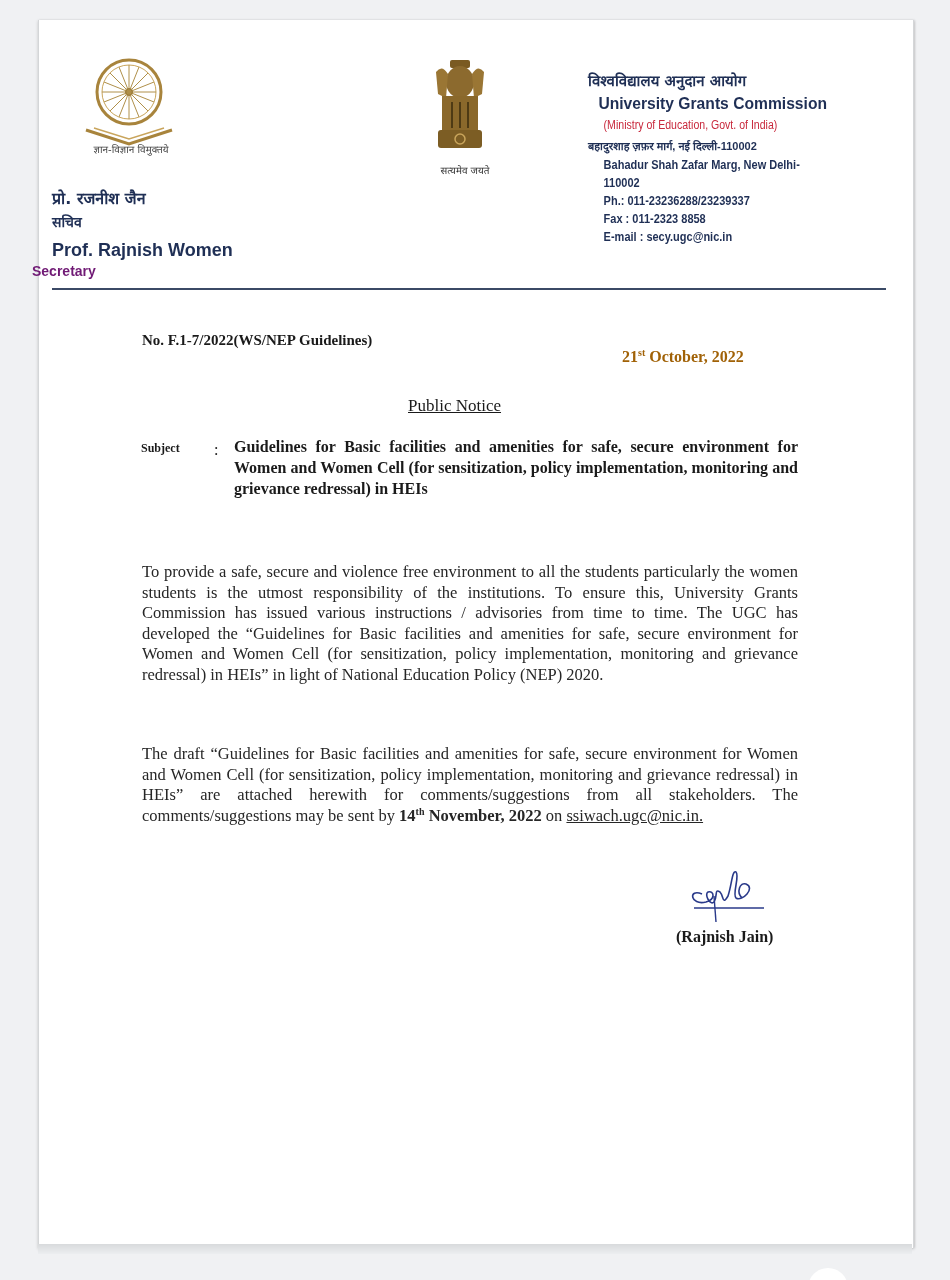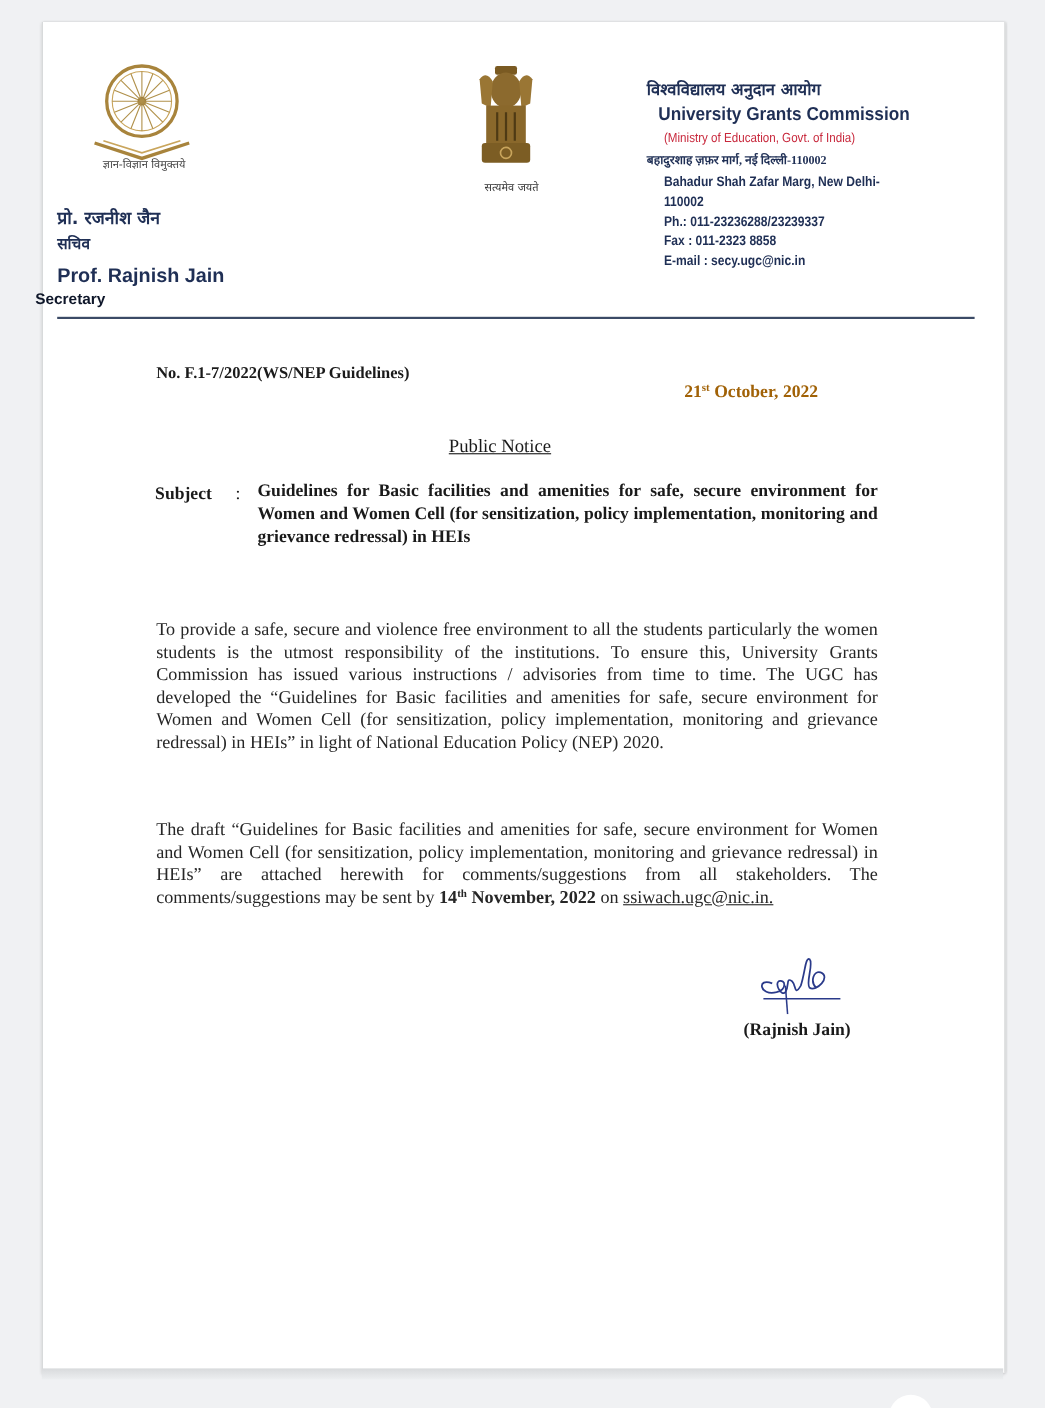--- a/index.html
+++ b/index.html
@@ -40,38 +40,38 @@
     font-family: "DejaVu Sans", sans-serif; color: #1f2f55;
   }
   .sec-hindi-name { font-size: 16px; font-weight: bold; line-height: 22px; }
   .sec-hindi-title { font-size: 14px; font-weight: bold; line-height: 24px; }
   .sec-en-name {
     font-family: "Liberation Sans", sans-serif; font-size: 18px; font-weight: bold;
     line-height: 24px; margin-top: 4px; color: #1f2f55;
   }
   .sec-en-title {
     font-family: "Liberation Sans", sans-serif; font-size: 14px; font-weight: bold;
-    line-height: 18px; color: #0f172a; margin-left: -20px;
+    line-height: 18px; color: #701a75; margin-left: -20px;
   }
   
   .emblem { position: absolute; left: 432px; top: 58px; width: 56px; height: 100px; }
   .motto-center {
     position: absolute; left: 420px; top: 163px; width: 90px; text-align: center;
     font-family: "DejaVu Sans", sans-serif; font-size: 10px; color: #333;
   }
   
   .org-block {
     position: absolute; left: 588px; top: 70px; width: 260px; text-align: left;
     font-family: "Liberation Sans", sans-serif; color: #1f2f55;
   }
   .org-hindi { font-family: "DejaVu Sans", sans-serif; font-size: 15px; font-weight: bold; line-height: 22px; }
   .org-en { font-size: 17px; font-weight: bold; line-height: 24px; transform: scaleX(0.92); }
   .ministry-hindi { font-family: "DejaVu Sans", sans-serif; font-size: 11px; color: #c8283c; line-height: 20px; margin-top: 4px; }
   .ministry-en { font-size: 12px; color: #c8283c; line-height: 18px; transform: scaleX(0.88); }
-  .addr-hindi { font-family: Liberation Serif, serif; font-size: 11px; font-weight: bold; line-height: 20px; margin-top: 2px; }
+  .addr-hindi { font-family: Liberation Sans, sans-serif; font-size: 11px; font-weight: bold; line-height: 20px; margin-top: 2px; }
   .addr-en { font-size: 12.5px; font-weight: bold; line-height: 18px; transform: scaleX(0.88); }
   .contact { font-size: 12.5px; line-height: 18px; transform: scaleX(0.88); font-weight: bold; }
   .header-rule {
     position: absolute; left: 52px; top: 288px; width: 834px; height: 2px;
     background: #3b4a66;
   }
   
   .ref-no {
     position: absolute; left: 142px; top: 332px;
     font-size: 15px; font-weight: bold; color: #1a1a1a;
@@ -80,21 +80,21 @@
     position: absolute; left: 622px; top: 348px;
     font-size: 16px; font-weight: bold; color: #a16207;
   }
   .date-line sup, .deadline sup { font-size: 10px; vertical-align: 6px; line-height: 0; }
   .notice-title {
     position: absolute; left: 408px; top: 396px;
     font-size: 17px; font-weight: normal; text-decoration: underline; color: #1a1a1a;
   }
   .subject-label {
     position: absolute; left: 141px; top: 441px;
-    font-size: 16px; font-weight: bold; color: #1a1a1a;
+    font-size: 12px; font-weight: bold; color: #1a1a1a;
   }
   .subject-colon {
     position: absolute; left: 214px; top: 441px;
     font-size: 16px; color: #1a1a1a;
   }
   .subject-text {
     position: absolute; left: 234px; top: 436px; width: 564px;
     font-size: 16px; font-weight: bold; line-height: 21px; color: #1a1a1a;
     text-align: justify;
   }
@@ -137,21 +137,21 @@
 </svg>
 <svg class="ugc-book" viewBox="0 0 90 22">
   <path d="M2 4 L45 18 L88 4" fill="none" stroke="#a8843c" stroke-width="3"></path>
   <path d="M10 2 L45 13 L80 2" fill="none" stroke="#c9a55c" stroke-width="1.5"></path>
 </svg>
 <div class="motto-left">ज्ञान-विज्ञान विमुक्तये</div>
 
 <div class="secretary-block">
   <div class="sec-hindi-name">प्रो. रजनीश जैन</div>
   <div class="sec-hindi-title">सचिव</div>
-  <div class="sec-en-name">Prof. Rajnish Jain</div>
+  <div class="sec-en-name">Prof. Rajnish Women</div>
   <div class="sec-en-title">Secretary</div>
 </div>
 
 <svg class="emblem" viewBox="0 0 56 100">
   <rect x="18" y="2" width="20" height="8" rx="2" fill="#7a5a22"></rect>
   <ellipse cx="28" cy="24" rx="14" ry="16" fill="#8c6a2e"></ellipse>
   <path d="M4 14 Q10 6 16 16 L14 40 L6 36 Z" fill="#9a7634"></path>
   <path d="M52 14 Q46 6 40 16 L42 40 L50 36 Z" fill="#9a7634"></path>
   <rect x="10" y="38" width="36" height="34" fill="#8a682b"></rect>
   <g stroke="#4e3a14" stroke-width="2">

